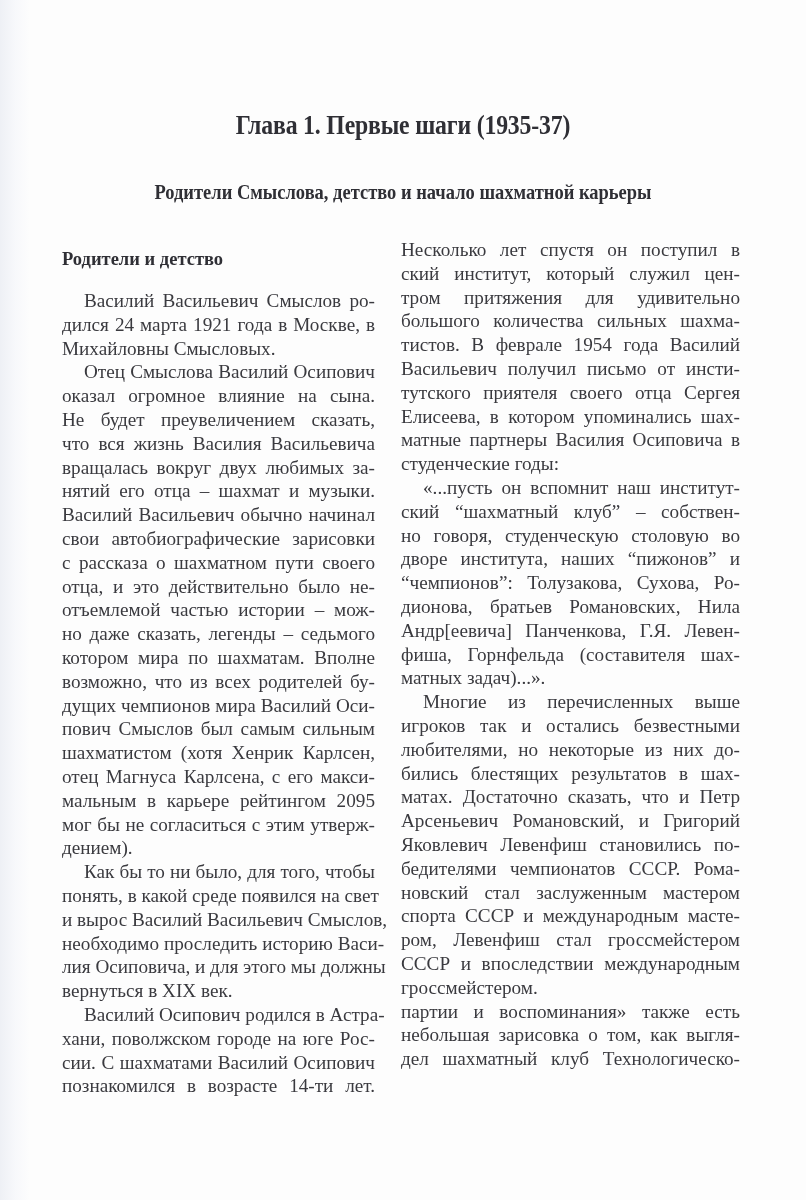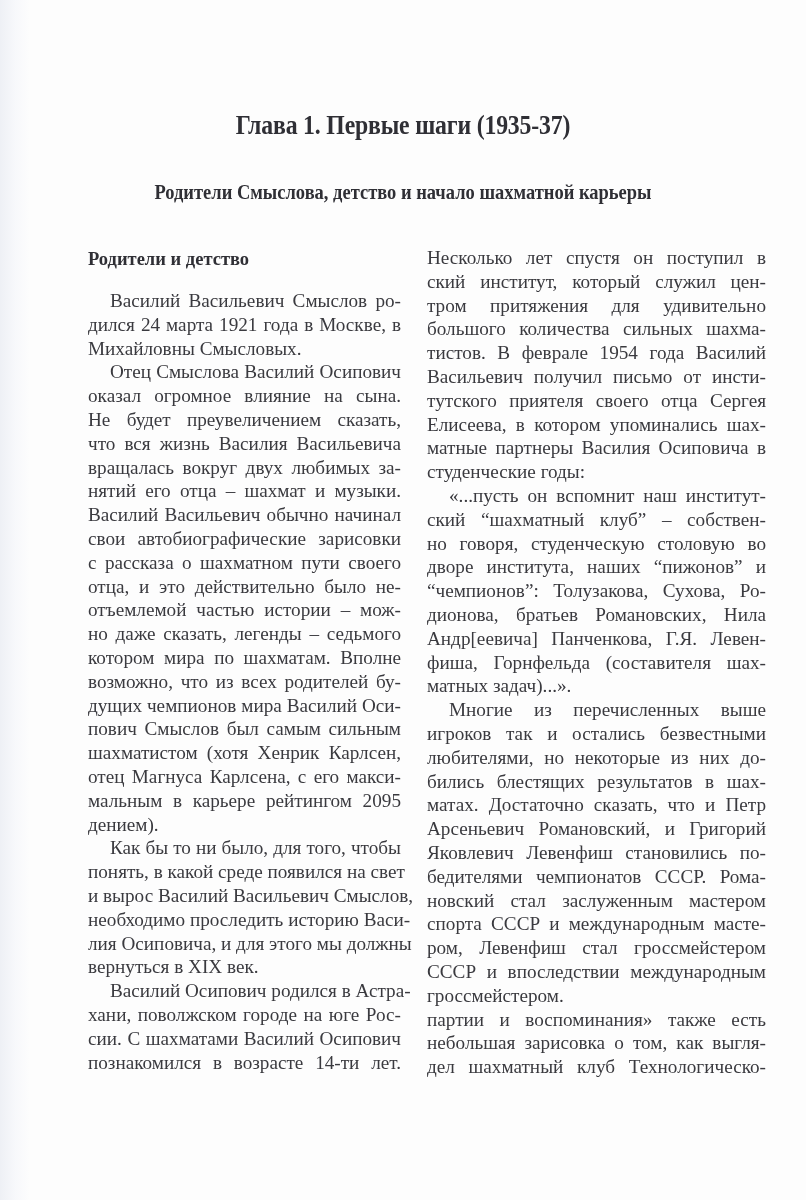--- a/index.html
+++ b/index.html
@@ -44,30 +44,29 @@
       font-size: 21px;
       color: #2f2f35;
       transform: scaleX(0.88);
       transform-origin: 403px 0;
     }
     .column {
       position: absolute;
       top: 248px;
       font-size: 19.2px;
       line-height: 23.8px;
-      margin-left: 26px;
     }
     .col-left {
       left: 62px;
       width: 313px;
     }
     .col-right {
       left: 401px;
       width: 339px;
-      top: 246px;
+      top: 238px;
     }
     .subheading {
       font-weight: bold;
       font-size: 18.5px;
       margin-bottom: 17px;
       color: #2f2f35;
       height: 24px;
     }
     .line {
       display: block;
@@ -112,20 +111,21 @@
         <span class="line">отца, и это действительно было не-</span>
         <span class="line">отъемлемой частью истории – мож-</span>
         <span class="line">но даже сказать, легенды – седьмого</span>
         <span class="line">котором мира по шахматам. Вполне</span>
         <span class="line">возможно, что из всех родителей бу-</span>
         <span class="line">дущих чемпионов мира Василий Оси-</span>
         <span class="line">пович Смыслов был самым сильным</span>
         <span class="line">шахматистом (хотя Хенрик Карлсен,</span>
         <span class="line">отец Магнуса Карлсена, с его макси-</span>
         <span class="line">мальным в карьере рейтингом 2095</span>
+        <span class="line">мог бы не согласиться с этим утверж-</span>
         <span class="line last">дением).</span>
       </div>
       <div>
         <span class="line indent">Как бы то ни было, для того, чтобы</span>
         <span class="line">понять, в какой среде появился на свет</span>
         <span class="line">и вырос Василий Васильевич Смыслов,</span>
         <span class="line">необходимо проследить историю Васи-</span>
         <span class="line">лия Осиповича, и для этого мы должны</span>
         <span class="line last">вернуться в XIX век.</span>
       </div>

